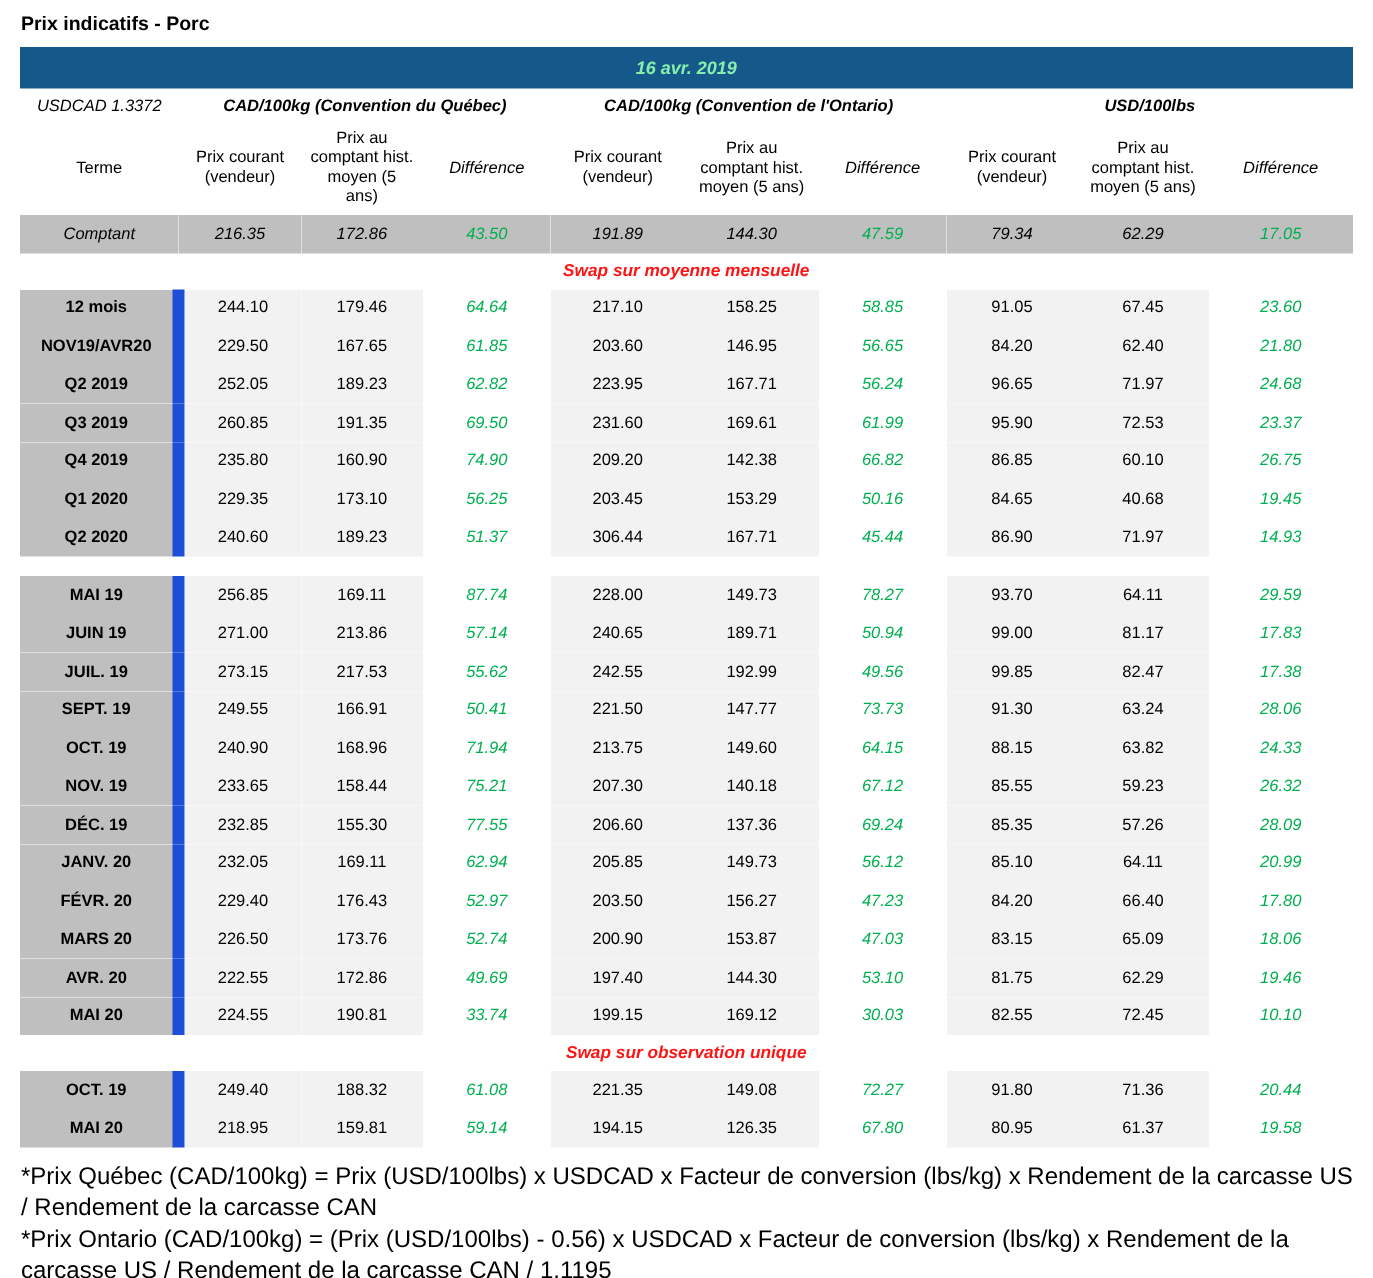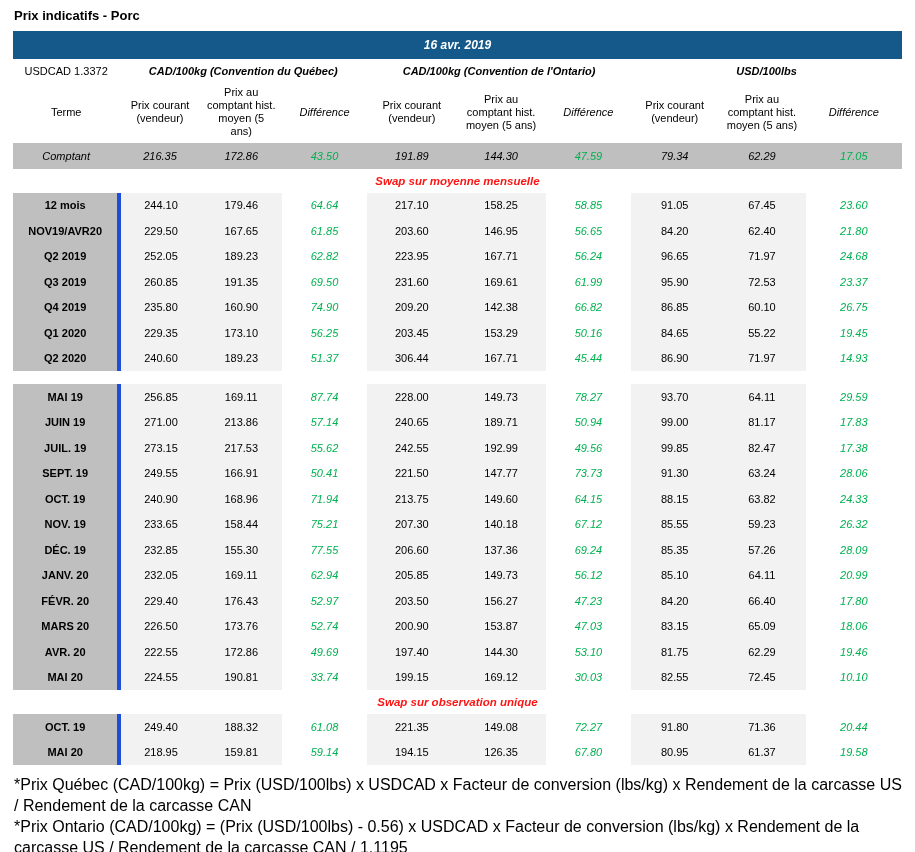--- a/index.html
+++ b/index.html
@@ -12,44 +12,44 @@
   .title{
     font-weight:bold;font-size:13px;
     margin:3px 0 8px 1px;
   }
   table{
     border-collapse:collapse;table-layout:fixed;width:889px;
   }
   th,td{overflow:hidden;white-space:normal;}
   
   .date-bar th{
-    background:var(--blue);color:#ffffff;
+    background:var(--blue);color:#86efac;
     font-style:italic;font-weight:bold;font-size:12px;
     height:26px;text-align:center;
   }
   
   .group-row th{
     background:#fff;height:22px;font-size:11px;vertical-align:middle;text-align:center;
   }
-  .group-row .usdcad{font-weight:normal;}
+  .group-row .usdcad{font-style:italic;font-weight:normal;}
   .group-row .grp{font-style:italic;font-weight:bold;}
   
   .colhead-row th{
     background:#fff;font-size:11px;font-weight:normal;
     height:56px;vertical-align:middle;text-align:center;
     line-height:13px;padding:1px 6px;
   }
   .colhead-row .diff-h{font-style:italic;}
   
   td{
     font-size:11px;height:25.5px;text-align:center;vertical-align:middle;padding:0 2px;
   }
   .terme{
     background:var(--gdark);font-weight:bold;
-    border-right:4px solid #1d4ed8;
+    border-right:8px solid #1d4ed8;
   }
   .num{background:var(--glight);}
   .diff{background:#ffffff;color:var(--green);font-style:italic;}
   
   .spot-row td{
     background:var(--gdark);font-style:italic;font-weight:normal;
     border-top:2px solid #ffffff;border-right:none;
   }
   .spot-row .diff{background:var(--gdark);}
   
@@ -185,21 +185,21 @@
         </tr>
         <tr class="data-row">
           <td class="terme">Q1 2020</td>
           <td class="num">229.35</td>
           <td class="num">173.10</td>
           <td class="diff">56.25</td>
           <td class="num">203.45</td>
           <td class="num">153.29</td>
           <td class="diff">50.16</td>
           <td class="num">84.65</td>
-          <td class="num">55.22</td>
+          <td class="num">40.68</td>
           <td class="diff">19.45</td>
         </tr>
         <tr class="data-row">
           <td class="terme">Q2 2020</td>
           <td class="num">240.60</td>
           <td class="num">189.23</td>
           <td class="diff">51.37</td>
           <td class="num">306.44</td>
           <td class="num">167.71</td>
           <td class="diff">45.44</td>

